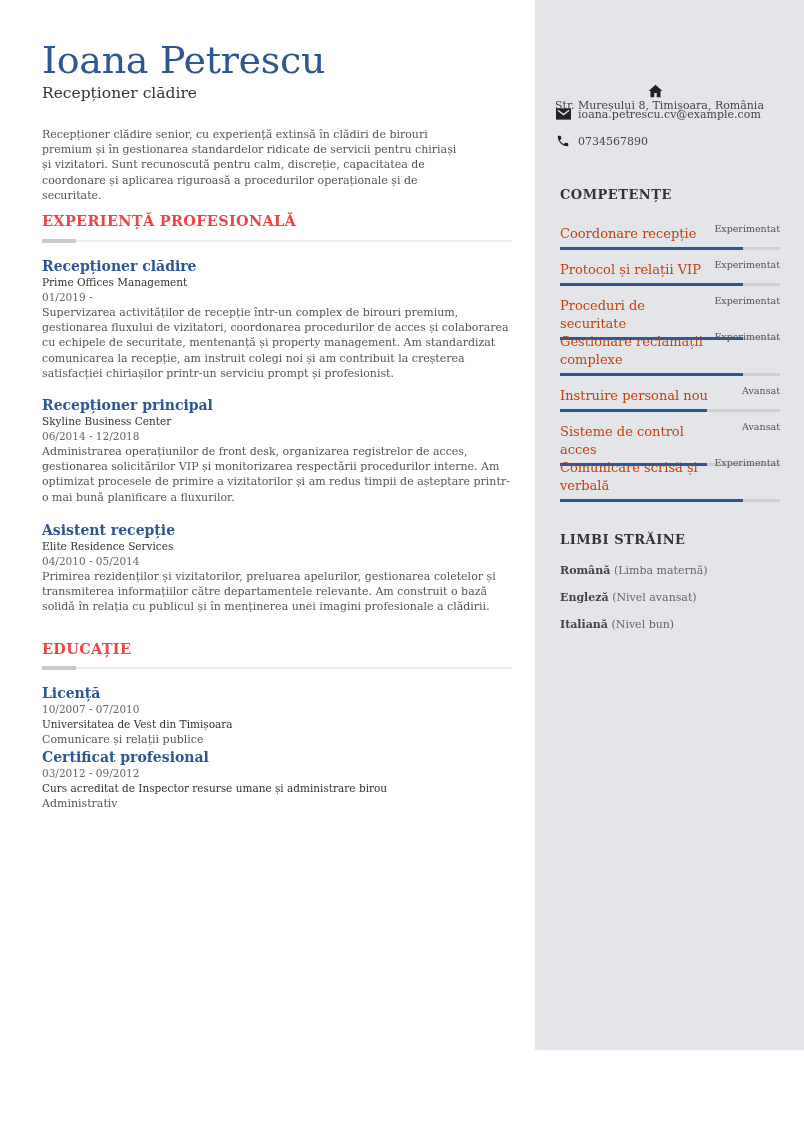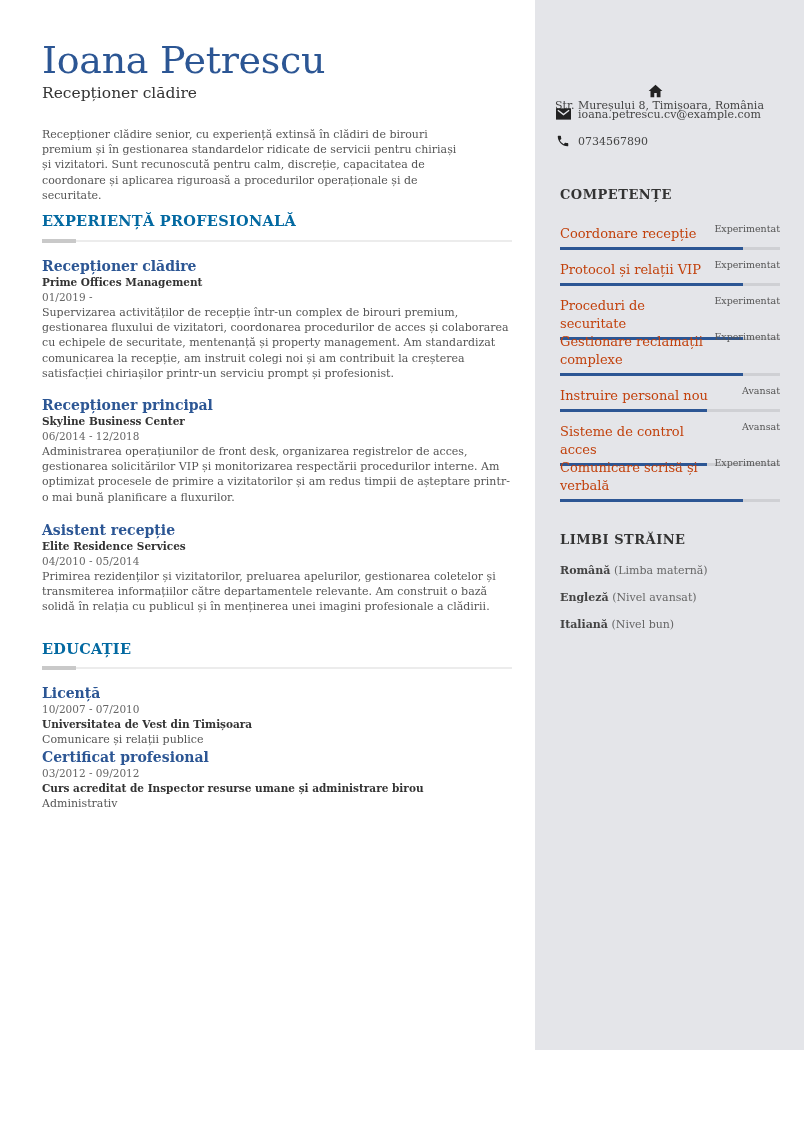--- a/index.html
+++ b/index.html
@@ -21,32 +21,32 @@
     position: absolute; top: 83px; left: 0;
     font-size: 15.5px; line-height: 20px; color: #333;
   }
   .summary {
     position: absolute; top: 127px; left: 0; width: 420px;
     font-size: 11px; line-height: 15.2px; color: #555;
   }
 
   .section-title {
     position: absolute; left: 0;
-    font-size: 14.5px; font-weight: bold; color: #0369a1; letter-spacing: 0.3px;
+    font-size: 14.5px; font-weight: bold; color: #ef4444; letter-spacing: 0.3px;
   }
   .section-rule {
     position: absolute; left: 0; width: 470px; height: 2px; background: #ececec;
   }
   .section-rule::before {
     content: ""; position: absolute; left: 0; top: -1px; width: 34px; height: 4px; background: #c9c9c9;
   }
 
   .entry { position: absolute; left: 0; width: 470px; }
   .entry-title { font-size: 14px; line-height: 18px; font-weight: bold; color: #2c5694; }
-  .entry-org { font-size: 10.5px; line-height: 15px; font-weight: bold; color: #333; }
+  .entry-org { font-size: 10.5px; line-height: 15px; font-weight: normal; color: #333; }
   .entry-date { font-size: 10.5px; line-height: 15px; color: #666; }
   .entry-desc { font-size: 11px; line-height: 15.2px; color: #555; }
   .edu-field { font-size: 11px; line-height: 15px; color: #555; }
 
   .contact { position: absolute; left: 555px; }
   .contact-row { position: absolute; left: 0; display: flex; align-items: center; white-space: nowrap; }
   .contact-icon { width: 16px; height: 16px; margin-right: 7px; display: inline-flex; align-items: center; justify-content: center; }
   .contact-text { font-size: 11px; color: #444; }
 
   .side-title {

